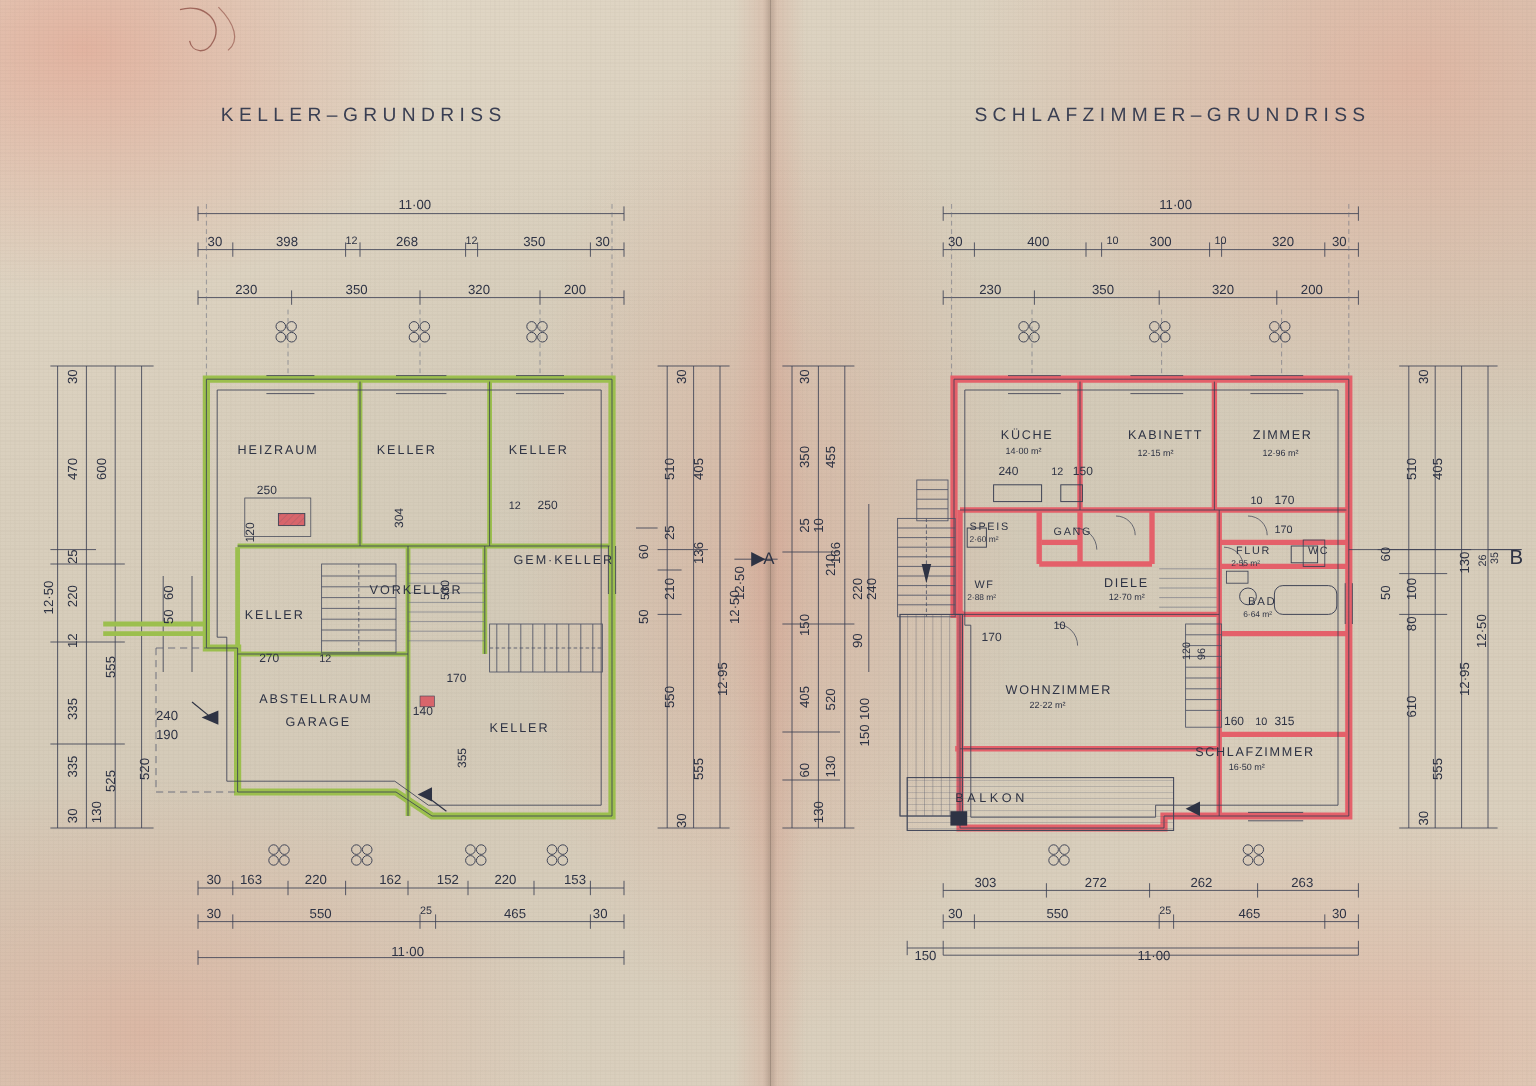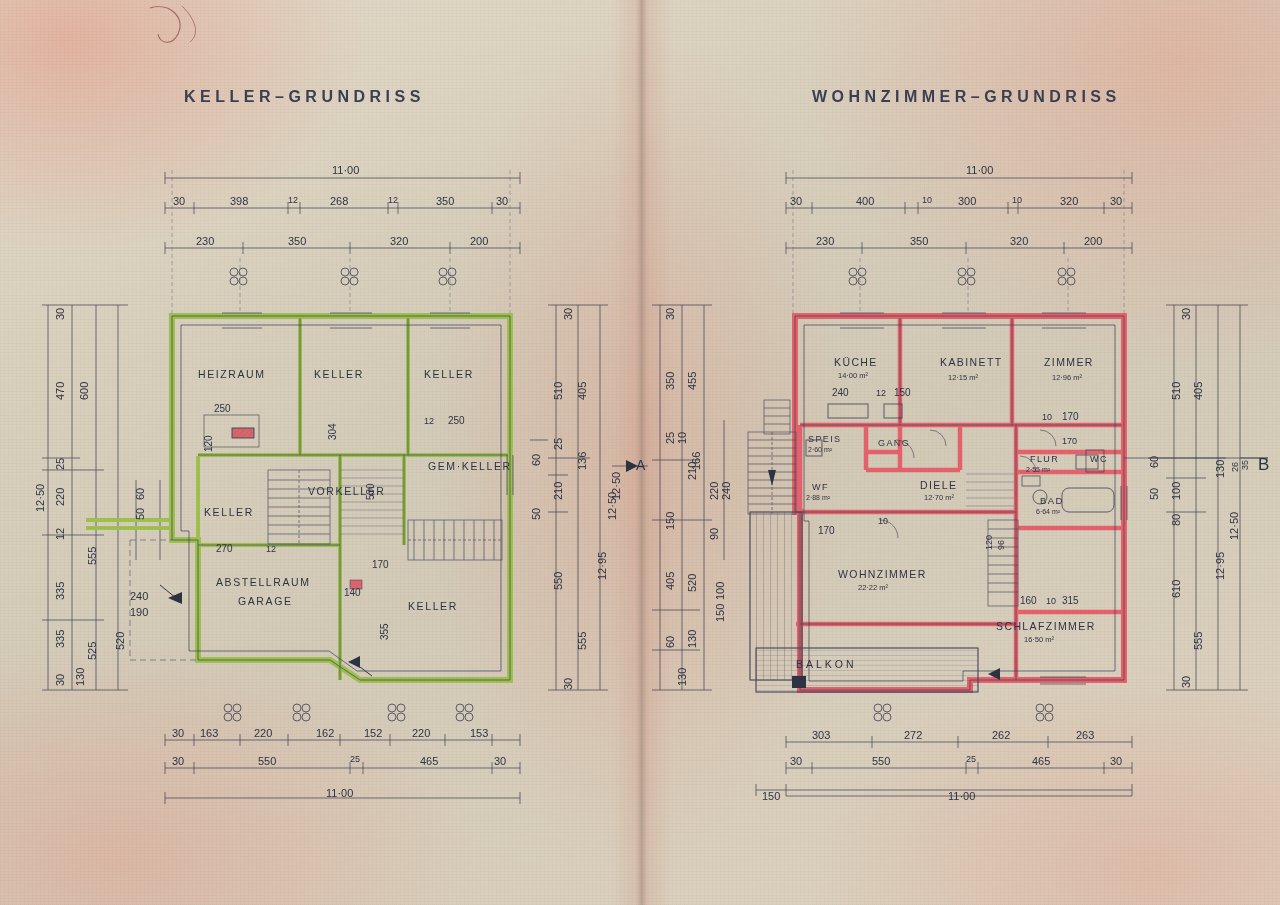--- a/index.html
+++ b/index.html
@@ -35,33 +35,32 @@
   }
   #fold2{
     position:absolute;top:0;left:612px;width:60px;height:905px;
     background:linear-gradient(90deg, rgba(200,140,125,0) 0%, rgba(205,145,128,.30) 50%, rgba(200,140,125,0) 100%);
   }
   svg{position:absolute;left:0;top:0;}
   .hd{
     position:absolute;
     font-size:16px;letter-spacing:4.5px;color:#3a3f52;
     font-family:"Liberation Sans", sans-serif;
-    font-weight:bold;
   }
 </style>
 </head>
 <body>
 
 <div id="paper"></div>
 <div id="grain"></div>
 <div id="fold2"></div>
 <div id="fold"></div>
 
 <div class="hd" style="left:184px;top:88px;">KELLER–GRUNDRISS</div>
-<div class="hd" style="left:812px;top:88px;">WOHNZIMMER–GRUNDRISS</div>
+<div class="hd" style="left:812px;top:88px;">SCHLAFZIMMER–GRUNDRISS</div>
 
 <svg width="1280" height="905">
   <defs>
     <pattern id="hatch" width="6" height="6" patternUnits="userSpaceOnUse" patternTransform="rotate(45)">
       <line x1="0" y1="0" x2="0" y2="6" stroke="#5b6072" stroke-width="0.7"></line>
     </pattern>
     <pattern id="hatchdense" width="4" height="4" patternUnits="userSpaceOnUse" patternTransform="rotate(45)">
       <line x1="0" y1="0" x2="0" y2="4" stroke="#4d5264" stroke-width="0.6"></line>
     </pattern>
     <pattern id="balk" width="7" height="7" patternUnits="userSpaceOnUse">

